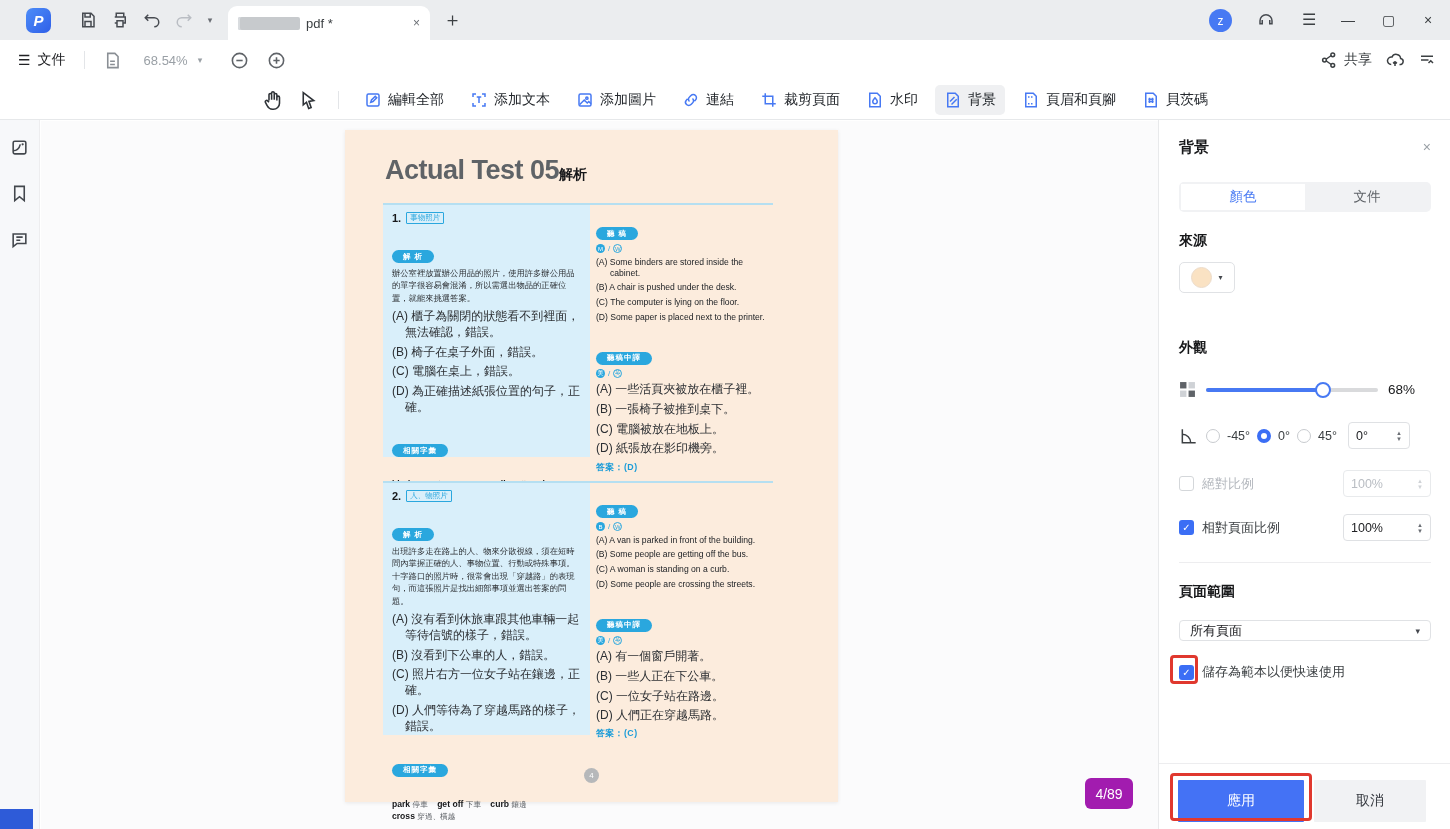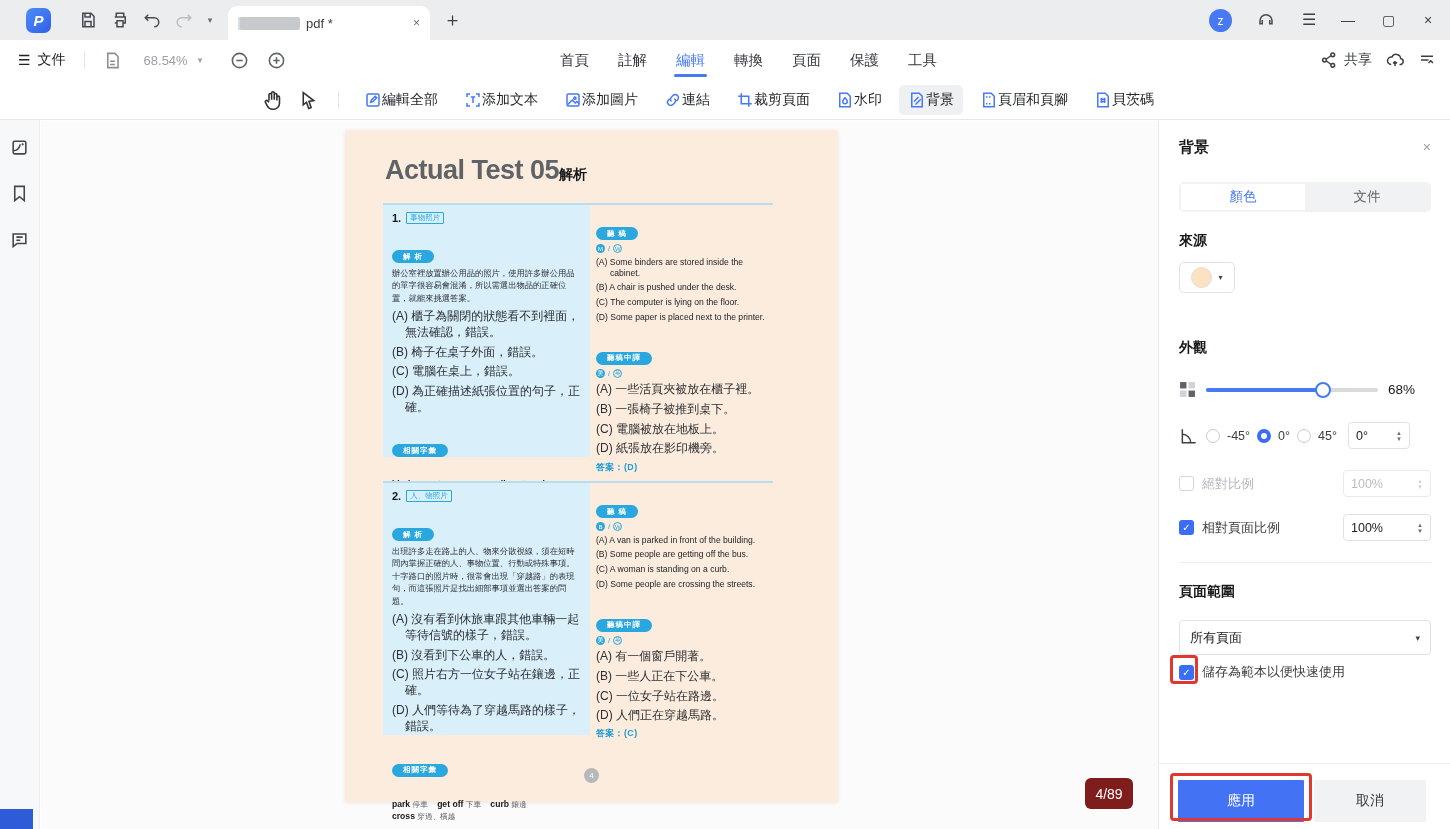--- a/index.html
+++ b/index.html
@@ -42,21 +42,21 @@
     border-radius:2px; background:#4779f3; }
   .r2-right { position:absolute; right:14px; top:0; height:40px; display:flex; align-items:center; gap:14px;
     color:#3c4043; font-size:14px; }
   .r2-right svg { width:18px; height:18px; }
 
   
   #row3 { position:absolute; left:0; top:80px; width:1450px; height:40px; background:#fff; border-bottom:1px solid #e6e8ea; }
   .r3-wrap { position:absolute; left:258px; top:0; height:40px; display:flex; align-items:center; gap:8px; }
   .cursor-ic { color:#2e3237; width:28px; display:flex; justify-content:center; }
   .cursor-ic svg { width:21px; height:21px; }
-  .toolbtn { display:flex; align-items:center; padding:6px 9px; border-radius:5px; font-size:14px; color:#24282d; }
+  .toolbtn { display:flex; align-items:center; gap:6px; padding:6px 9px; border-radius:5px; font-size:14px; color:#24282d; }
   .toolbtn.active { background:#eff0f2; }
   .toolbtn svg { width:18px; height:18px; }
 
   
   #leftrail { position:absolute; left:0; top:120px; width:40px; height:709px; background:#f7f8fa;
     border-right:1px solid #ededef; display:flex; flex-direction:column; align-items:center; padding-top:18px; gap:27px; }
   #leftrail svg { width:19px; height:19px; color:#43474d; }
   #canvas { position:absolute; left:41px; top:121px; width:1117px; height:708px; background:#fbfbfc; }
   #rpanel { position:absolute; left:1158px; top:120px; width:292px; height:709px; background:#fff;
     border-left:1px solid #e8e9eb; }
@@ -118,29 +118,29 @@
     align-items:center; justify-content:space-between; padding:0 7px; font-size:12.5px; color:#202124; }
   .spin .arrows { display:flex; flex-direction:column; font-size:6px; color:#6a6e74; line-height:6px; }
   .spin.dis { color:#b9bdc3; border-color:#e8eaec; }
   .spin.dis .arrows { color:#cfd2d6; }
   .chkrow { display:flex; align-items:center; gap:8px; font-size:13px; color:#3c4043; }
   .chk { width:15px; height:15px; border-radius:3px; background:#3b6ef5; color:#fff; font-size:10px;
     display:flex; align-items:center; justify-content:center; }
   .chk.off { background:#fff; border:1.5px solid #d4d7da; }
   .chkrow.dis { color:#b3b7bd; }
   .hdiv { position:absolute; left:20px; width:252px; height:1px; background:#ededef; }
-  .dropdown { height:35px; border:1px solid #e0e2e5; border-radius:4px; display:flex; align-items:center;
+  .dropdown { height:21px; border:1px solid #e0e2e5; border-radius:4px; display:flex; align-items:center;
     justify-content:space-between; padding:0 10px; font-size:13px; color:#202124; background:#fff; }
   .dropdown .car { font-size:9px; color:#44484e; }
   .btn { height:42px; border-radius:1px; display:flex; align-items:center; justify-content:center; font-size:14px;text-align:right; }
   .btn.primary { background:#4472f5; color:#fff; }
   .btn.plain { background:#f1f2f4; color:#33373d; }
 
   .redbox { position:absolute; border:3px solid #e0382e; border-radius:4px; }
-  .pgbadge { position:absolute; left:1085px; top:778px; width:48px; height:31px; background:#7f1d1d;
+  .pgbadge { position:absolute; left:1085px; top:778px; width:48px; height:31px; background:#a21caf;
     border-radius:6px; color:#fff; font-size:14px; display:flex; align-items:center; justify-content:center; }
   .blcorner { position:absolute; left:0; top:809px; width:33px; height:20px; background:#2e5bd8; }
 </style>
 </head>
 <body>
 
 <div id="titlebar">
   <div class="logo">P</div>
   <div class="tb-ic" style="left:78px">
     <svg viewBox="0 0 24 24" fill="none" stroke="currentColor" stroke-width="2">
@@ -206,29 +206,20 @@
         </svg>
       </div>
     <div class="r2-ic" style="margin-left:8px">
       <svg viewBox="0 0 24 24" fill="none" stroke="currentColor" stroke-width="2">
           <circle cx="12" cy="12" r="9"></circle>
           <path d="M8 12h8M12 8v8"></path>
         </svg>
       </div>
   </div>
 
-  <div id="menus">
-    <div class="menu">首頁</div>
-    <div class="menu">註解</div>
-    <div class="menu active">編輯</div>
-    <div class="menu">轉換</div>
-    <div class="menu">頁面</div>
-    <div class="menu">保護</div>
-    <div class="menu">工具</div>
-  </div>
 
   <div class="r2-right">
     <div style="display:flex;align-items:center;gap:6px">
       <svg viewBox="0 0 24 24" fill="none" stroke="#3c4043" stroke-width="2">
           <circle cx="6" cy="12" r="2.5"></circle>
           <circle cx="17" cy="5" r="2.5"></circle>
           <circle cx="17" cy="19" r="2.5"></circle>
           <path d="m8 11 7-5M8 13l7 5"></path>
         </svg>
       <span>共享</span>

